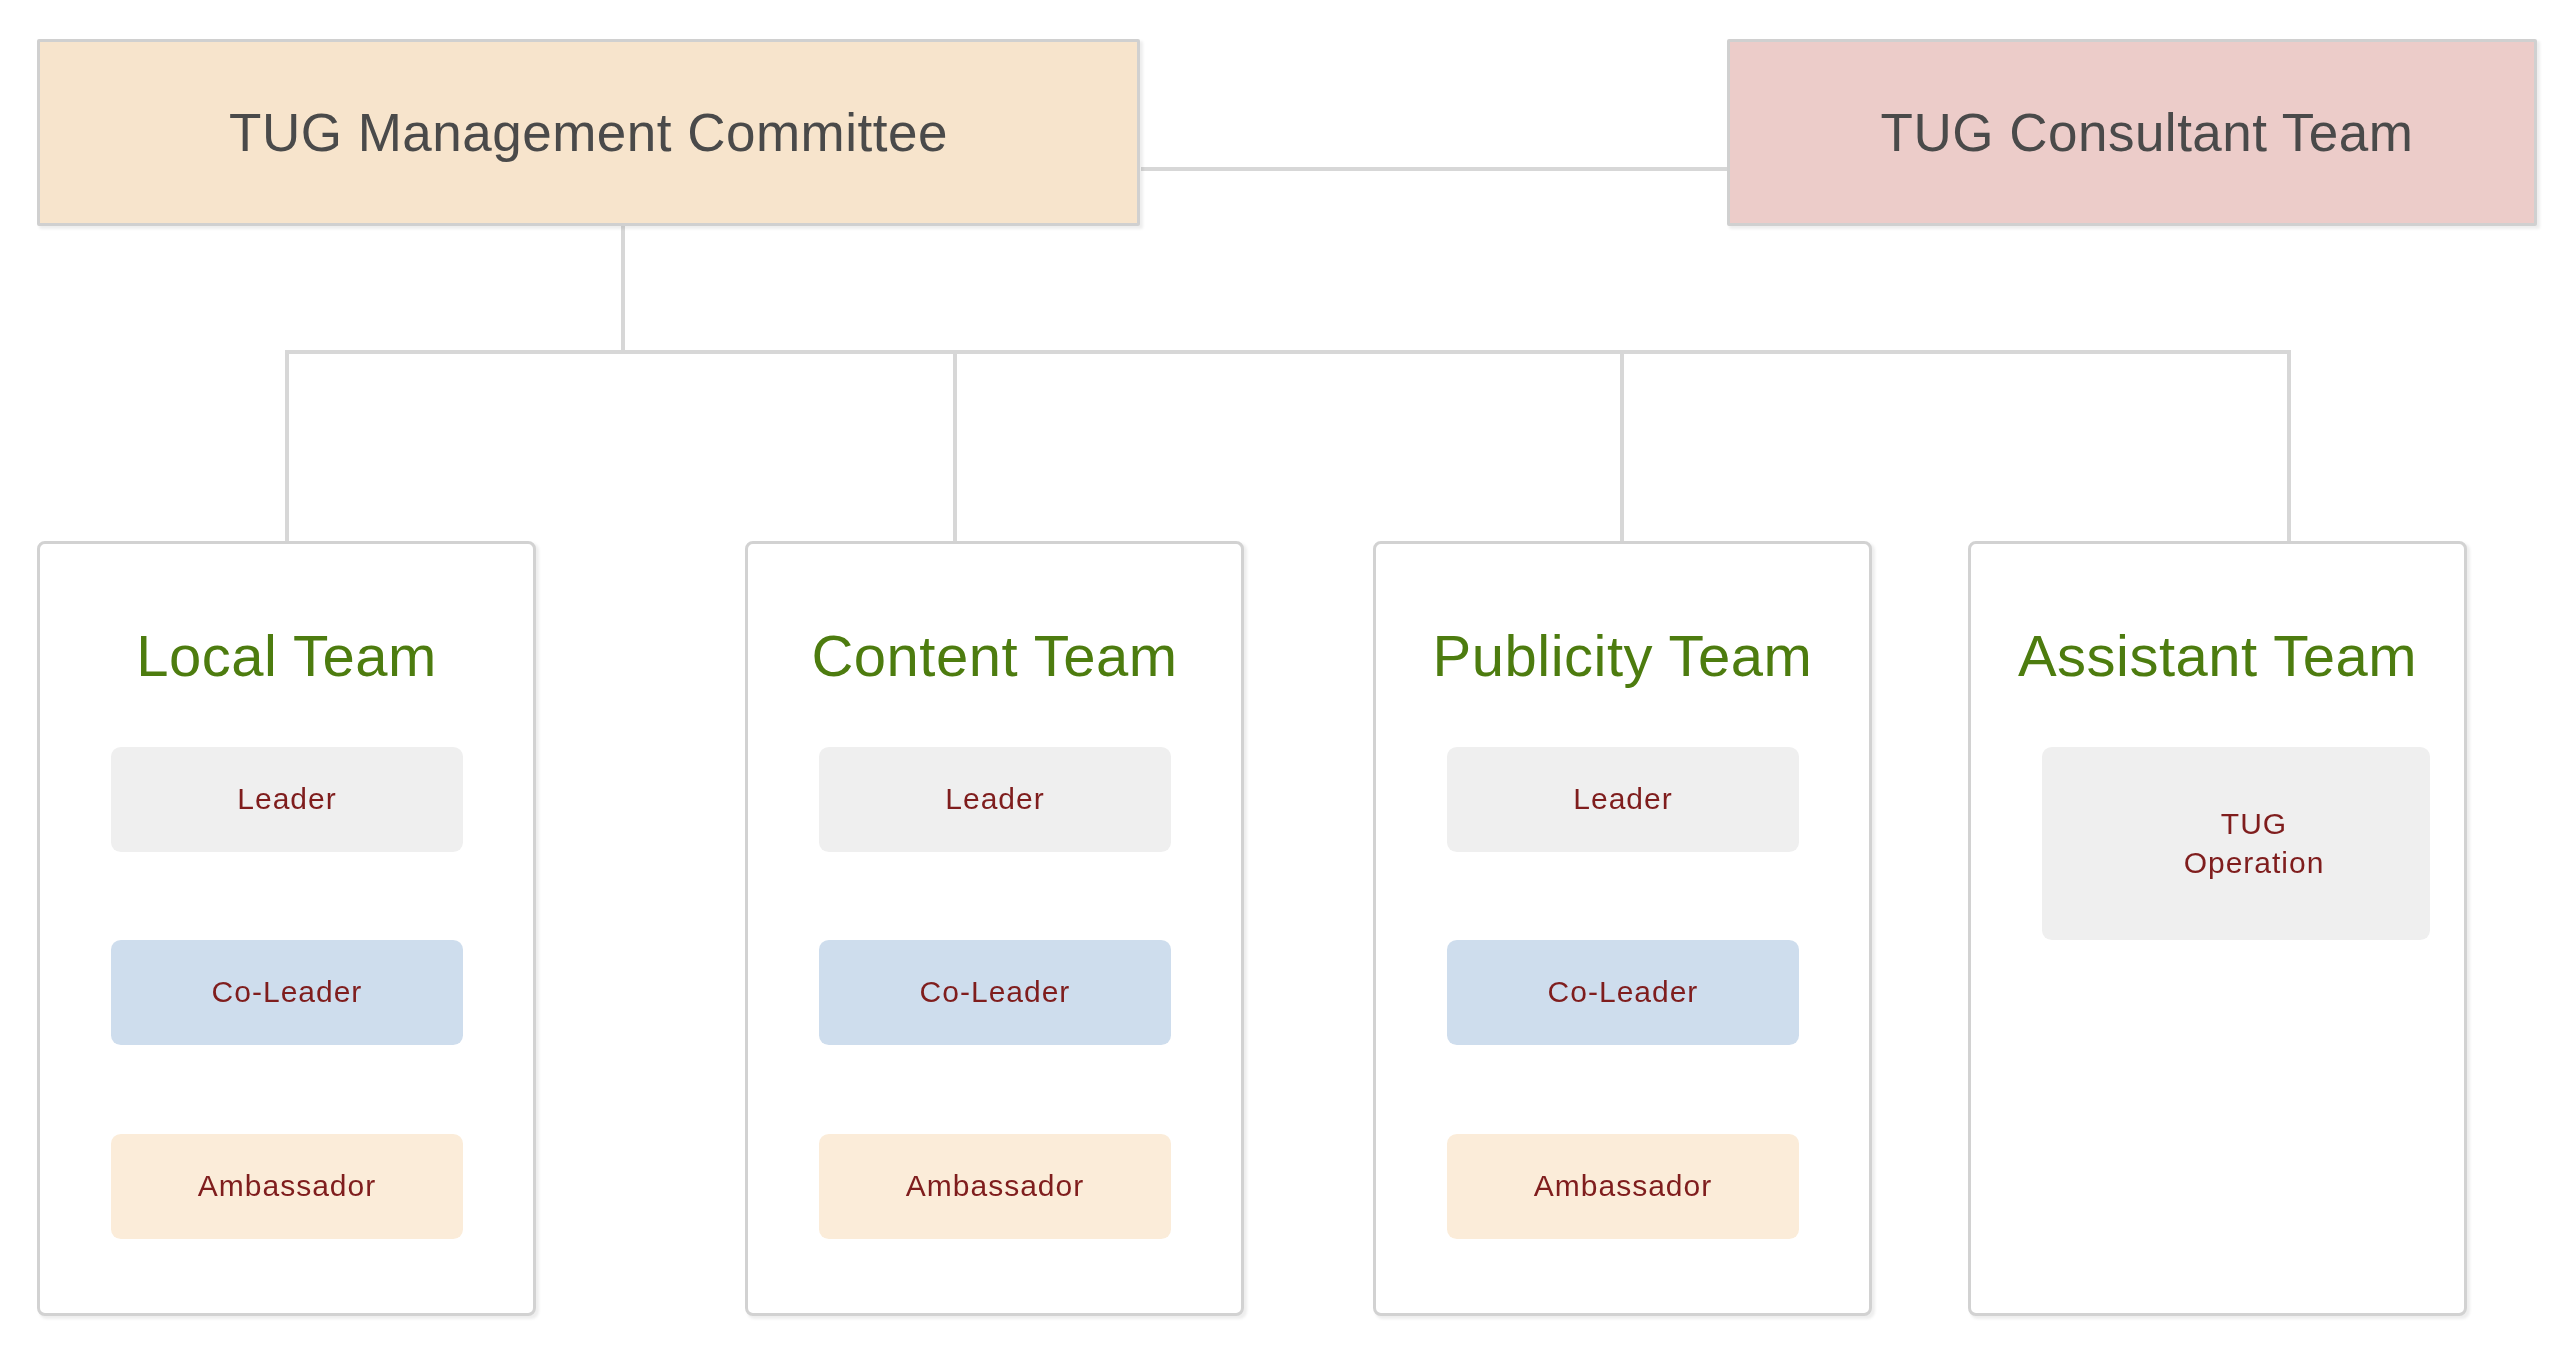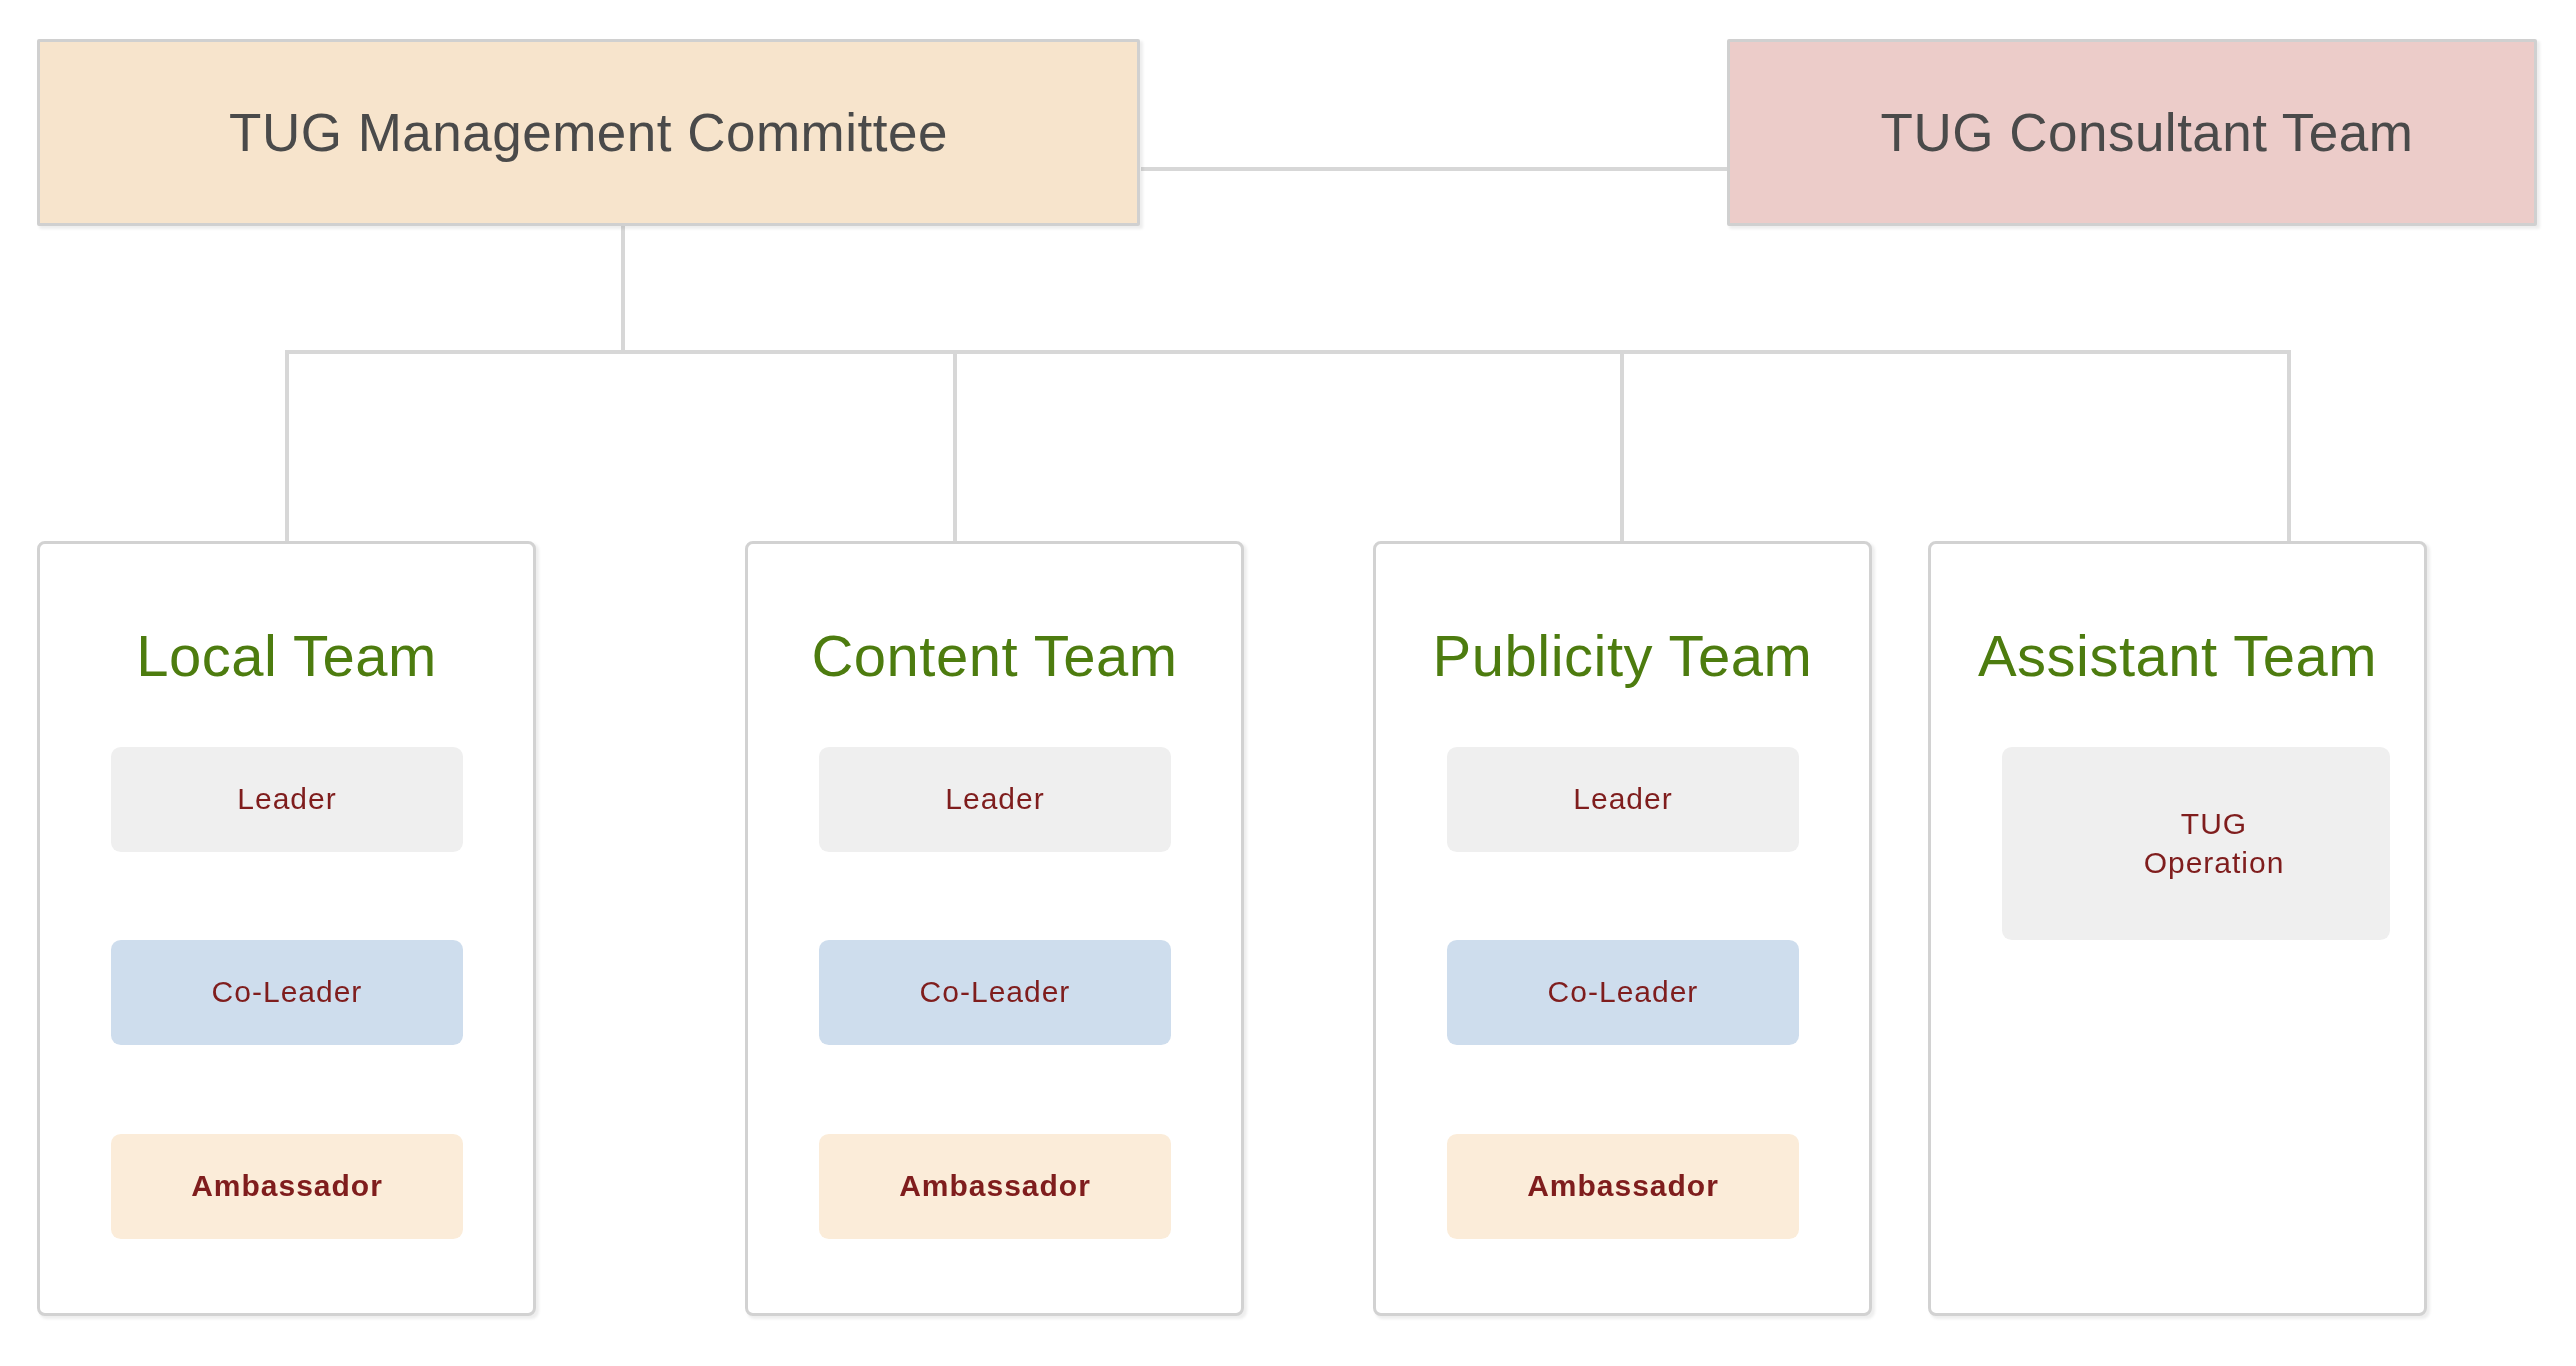--- a/index.html
+++ b/index.html
@@ -71,21 +71,21 @@
   .pill.tall { height: 193px; }
   .pill span {
     font-size: 30px;
     color: #7f1d1d;
     letter-spacing: 1px;
     white-space: pre-line;
     line-height: 1.28;
   }
   .pill-1 { top: 203px; }
   .pill-2 { top: 396px; }
-  .pill-3 { top: 590px; font-weight: bold; }
+  .pill-3 { top: 590px; }
 </style>
 </head>
 <body>
 
 <div class="canvas">
 
   <div class="connector" style="left:1141px; top:167px; width:586px; height:3.9px;"></div>
   <div class="connector" style="left:621px; top:226px; width:3.9px; height:126px;"></div>
   <div class="connector" style="left:285px; top:350px; width:2006px; height:3.9px;"></div>
   <div class="connector" style="left:285px; top:350px; width:3.9px; height:193px;"></div>
@@ -133,21 +133,21 @@
       <span>Leader</span>
     </div>
     <div class="pill pill-2" style="background-color: rgb(206, 221, 237);">
       <span>Co-Leader</span>
     </div>
     <div class="pill pill-3" style="background-color: rgb(251, 236, 217);">
       <span>Ambassador</span>
     </div>
   </div>
 
-  <div class="teambox" style="left:1928px;">
+  <div class="teambox" style="left:1968px;">
     <div class="team-title">Assistant Team</div>
     <div class="pill pill-1 tall" style="background-color: rgb(239, 239, 239); padding-left: 36px;">
       <span>TUG
 Operation</span>
     </div>
   </div>
 
 </div>
 
 

